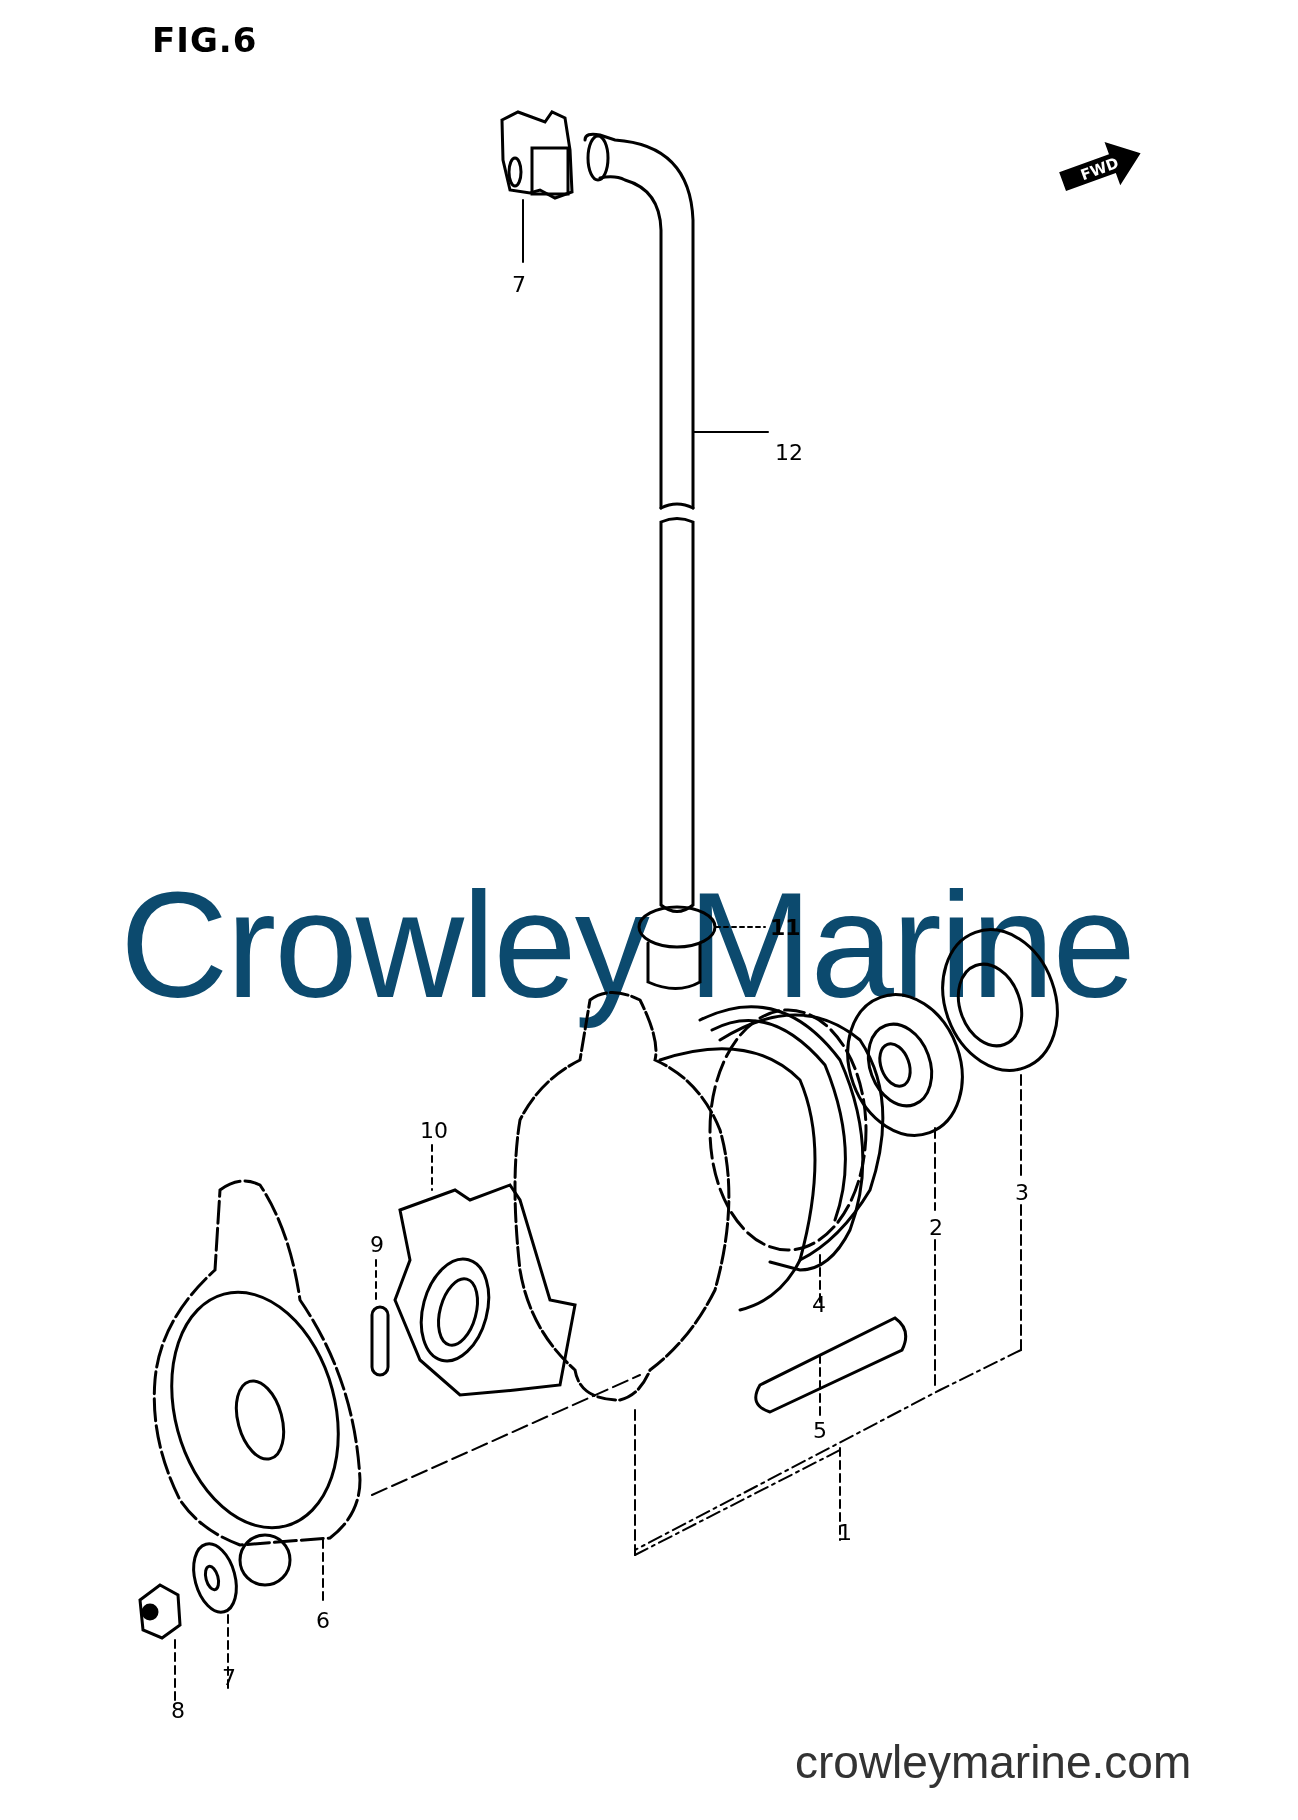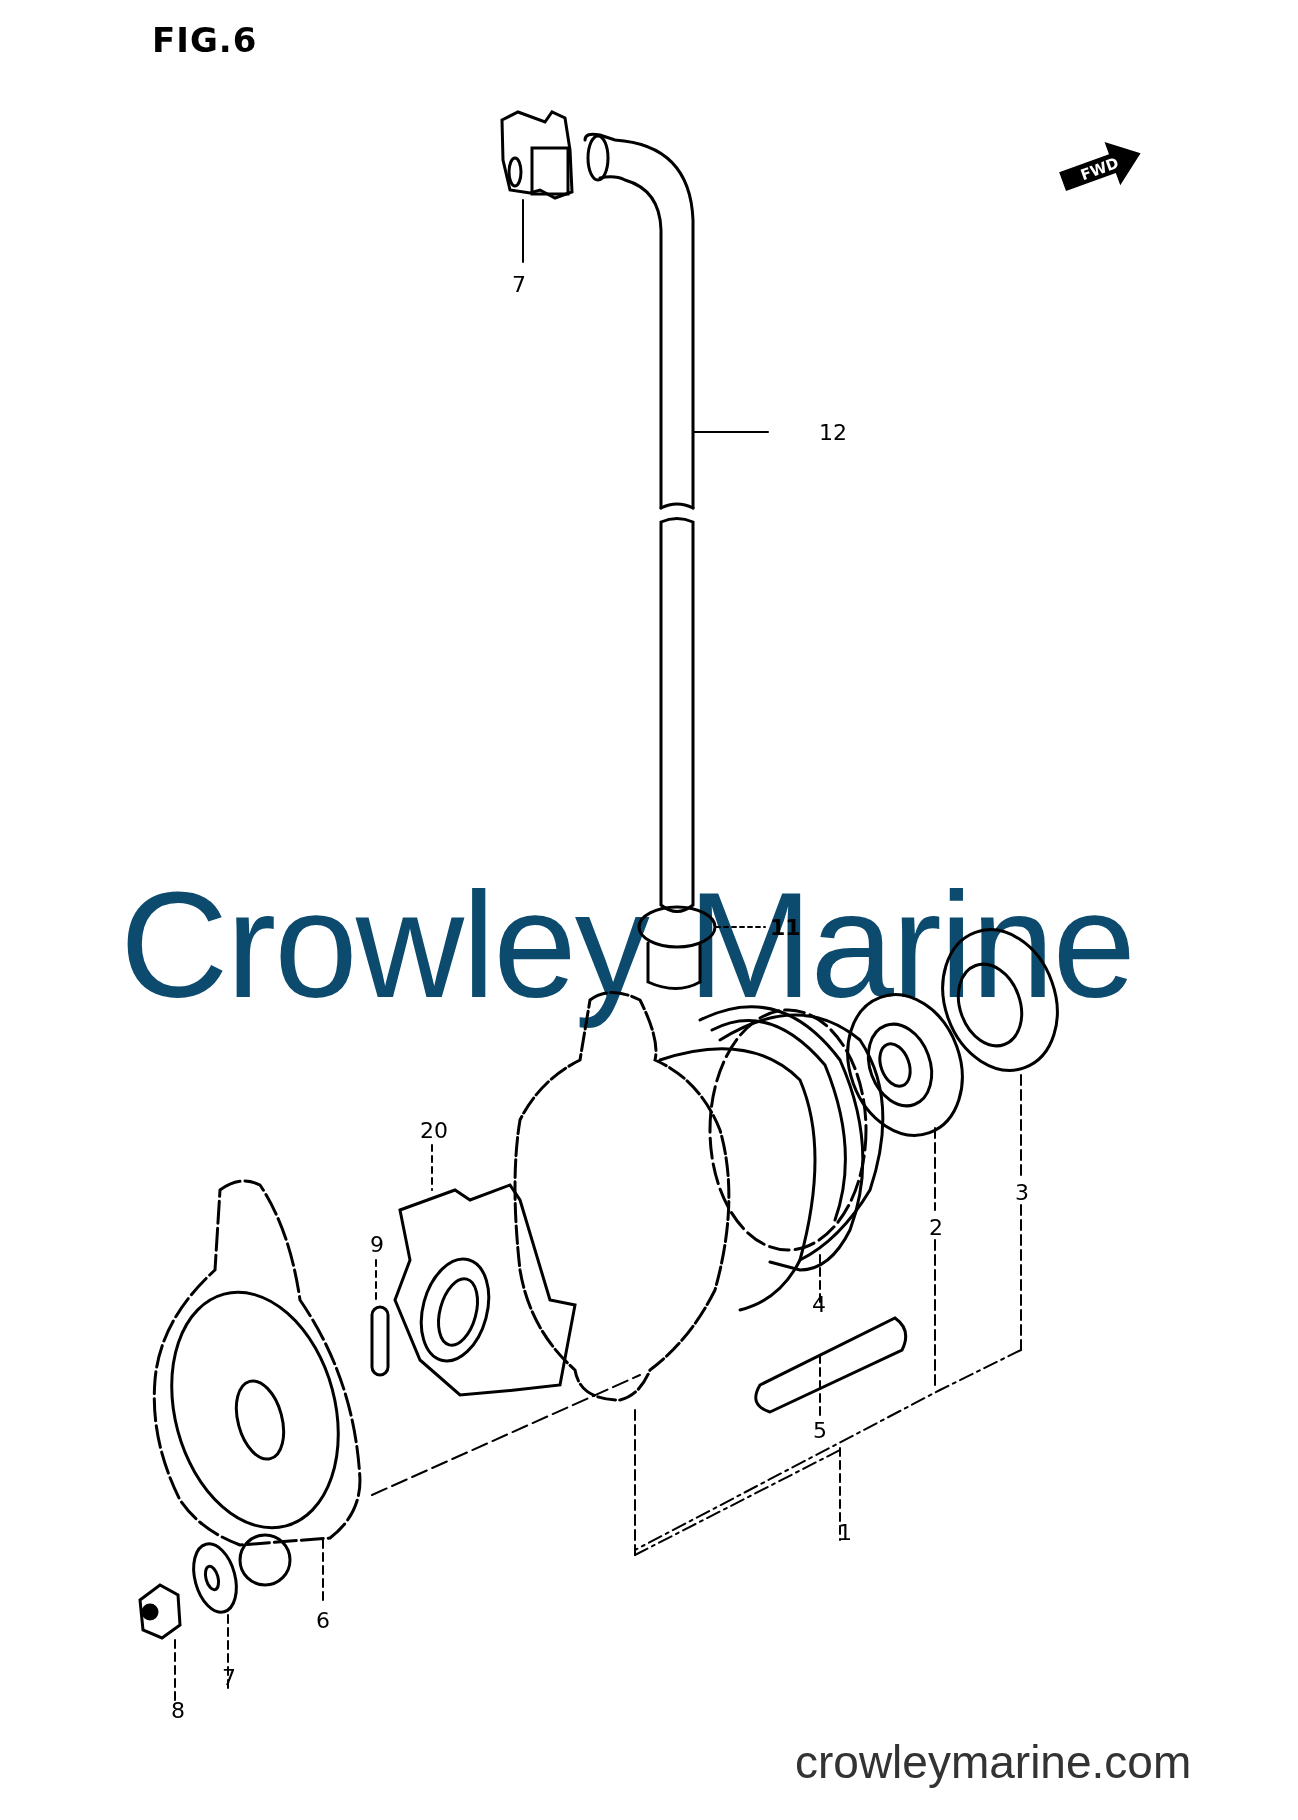--- a/index.html
+++ b/index.html
@@ -113,23 +113,23 @@
 </svg>
 
 <svg class="fwd" width="90" height="50" viewBox="0 0 90 50">
   <path d="M2 15 L55 15 L55 2 L85 25 L55 48 L55 35 L2 35 Z" fill="#000"></path>
 </svg>
 <div class="fwd-text">FWD</div>
 
 <div class="fig-title">FIG.6</div>
 
 <div class="label" style="left:512px;top:272px;">7</div>
-<div class="label" style="left:775px;top:420px;margin-left:44px;">12</div>
+<div class="label" style="left:775px;top:440px;">12</div>
 <div class="label" style="left:770px;top:915px;font-weight:bold;">11</div>
-<div class="label" style="left:420px;top:1118px;">20</div>
+<div class="label" style="left:420px;top:1118px;">10</div>
 <div class="label" style="left:370px;top:1232px;">9</div>
 <div class="label" style="left:1015px;top:1180px;">3</div>
 <div class="label" style="left:929px;top:1215px;">2</div>
 <div class="label" style="left:812px;top:1292px;">4</div>
 <div class="label" style="left:813px;top:1418px;">5</div>
 <div class="label" style="left:838px;top:1520px;">1</div>
 <div class="label" style="left:316px;top:1608px;">6</div>
 <div class="label" style="left:222px;top:1665px;">7</div>
 <div class="label" style="left:171px;top:1698px;">8</div>
 

